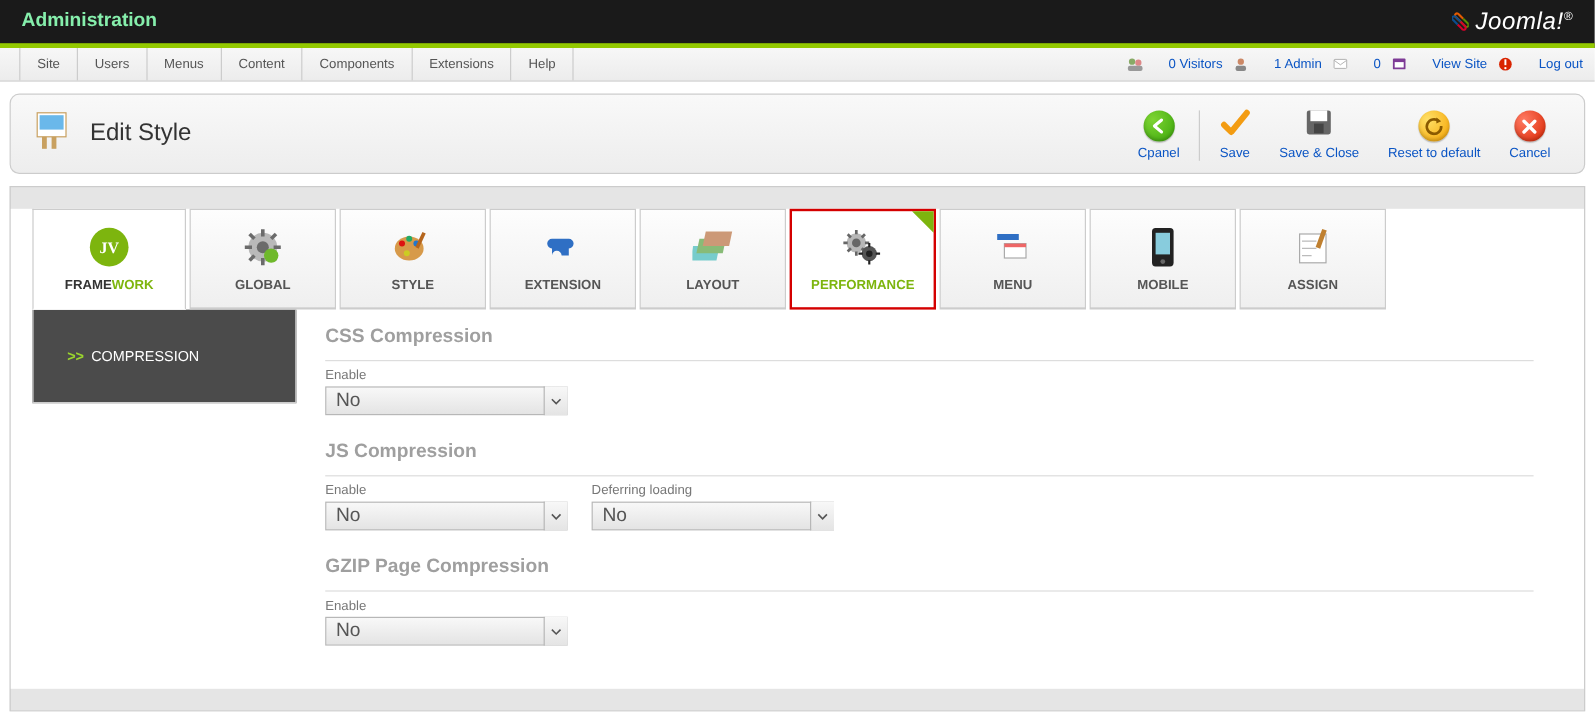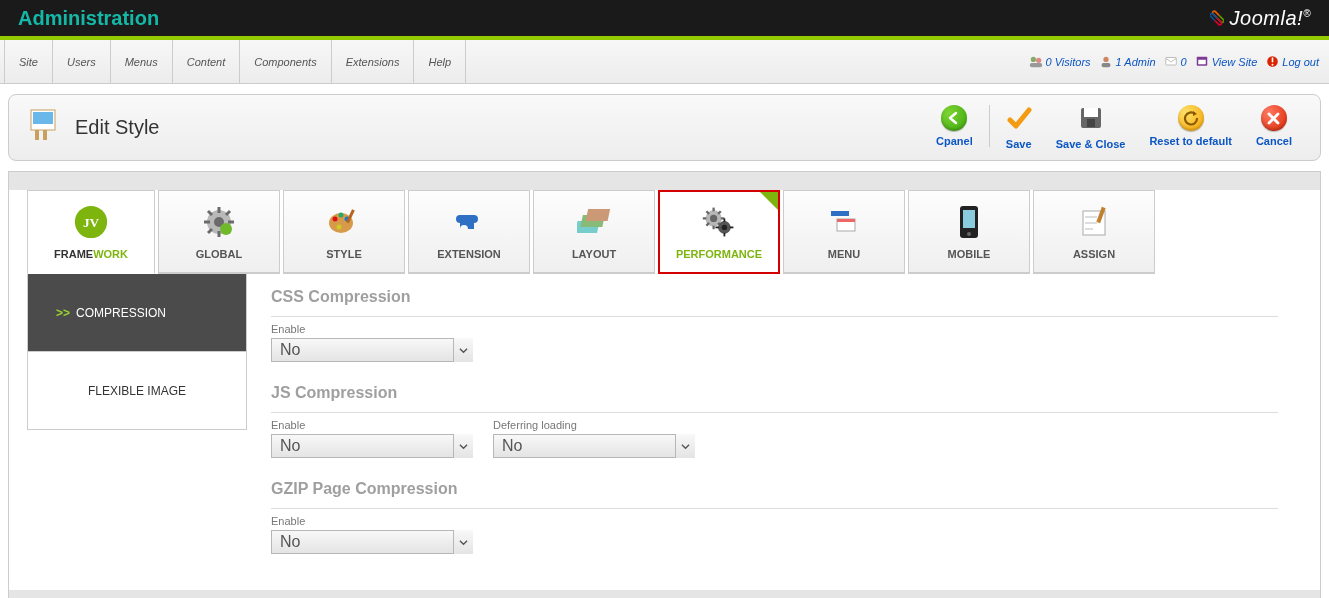--- a/index.html
+++ b/index.html
@@ -1,39 +1,39 @@
 <!DOCTYPE html>
 <html><head>
 <meta charset="utf-8">
 <style>
   * { box-sizing: border-box; margin: 0; padding: 0; }
   body { font-family: Arial, Helvetica, sans-serif; font-size: 12px; color: #333; background: #fff; width: 1329px; }
   
   
   .topbar { background: #1a1a1a; color: #fff; height: 40px; display: flex; align-items: center; justify-content: space-between; padding: 0 18px; border-bottom: 4px solid #93c900; }
-  .topbar-title { font-size: 20px; font-weight: bold; color: #14b8a6; }
+  .topbar-title { font-size: 16px; font-weight: bold; color: #86efac; }
   .brand { display: flex; align-items: center; gap: 6px; }
   .brand-text { font-size: 20px; font-weight: 300; color: #fff; letter-spacing: 0.5px; font-style: italic; }
   .brand-text sup { font-size: 10px; }
   
   
-  .menubar { background: linear-gradient(#f7f7f7,#ececec); border-bottom: 1px solid #ccc; height: 44px; display: flex; align-items: stretch; justify-content: space-between; padding: 0 10px 0 4px; font-size: 11px; color: #555; font-style: italic; }
+  .menubar { background: linear-gradient(#f7f7f7,#ececec); border-bottom: 1px solid #ccc; height: 28px; display: flex; align-items: stretch; justify-content: space-between; padding: 0 10px 0 16px; font-size: 11px; color: #555; }
   .menubar-left { display: flex; }
   .menu-item { padding: 0 14px; border-right: 1px solid #ccc; display: flex; align-items: center; cursor: pointer; }
   .menu-item:first-child { border-left: 1px solid #ccc; }
   .menubar-right { display: flex; align-items: center; gap: 8px; }
-  .status-item { display: flex; align-items: center; gap: 3px; color: #333; }
+  .status-item { display: flex; align-items: center; gap: 21px; color: #333; }
   .status-item .link { color: #0b55c4; cursor: pointer; }
   .status-item .num { color: #0b55c4; }
   
   
   .toolbar-panel { margin: 10px 8px 0 8px; background: linear-gradient(#f9f9f9,#ededed); border: 1px solid #ccc; border-radius: 8px; padding: 10px 16px; display: flex; align-items: center; justify-content: space-between; }
   .toolbar-left { display: flex; align-items: center; gap: 14px; }
   .page-title { font-size: 20px; font-weight: normal; color: #333; }
-  .toolbar-right { display: flex; align-items: flex-start; font-weight: bold; }
+  .toolbar-right { display: flex; align-items: flex-end; }
   .tool-btn { display: flex; flex-direction: column; align-items: center; padding: 0 12px; cursor: pointer; gap: 4px; }
   .tool-btn .lbl { font-size: 11px; color: #0b55c4; }
   .tool-sep { width: 1px; height: 42px; background: #ccc; margin: 0 4px; }
   .circ { width: 26px; height: 26px; border-radius: 50%; display: flex; align-items: center; justify-content: center; color: #fff; font-size: 15px; box-shadow: inset 0 -2px 3px rgba(0,0,0,0.2), 0 1px 1px rgba(0,0,0,0.25); }
   .circ.green { background: radial-gradient(circle at 30% 30%, #7ed433, #3aa60a); }
   .circ.yellow { background: radial-gradient(circle at 30% 30%, #ffe067, #f5a200); }
   .circ.red { background: radial-gradient(circle at 30% 30%, #ff7a63, #d92400); }
   
   
   .content-wrap { margin: 10px 8px 0 8px; background: #e5e5e5; border: 1px solid #ccc; padding: 18px 0 18px 0; }
@@ -332,23 +332,20 @@
           </span>
         <span class="tab-lbl">ASSIGN</span>
       </div>
     </div>
 
     <div class="body-grid" style="padding:0 18px;">
       <div class="side-col">
         <div class="side-item active">
           <span class="mark">&gt;&gt;</span>
           <span>COMPRESSION</span>
-        </div>
-        <div class="side-item">
-          <span>FLEXIBLE IMAGE</span>
         </div>
       </div>
       <div class="main-col">
 
         <div class="section">
           <div class="section-title">CSS Compression</div>
           <div class="field-label">Enable</div>
           <div class="select-wrap">
             <div class="select-face">No</div>
             <div class="select-btn">

